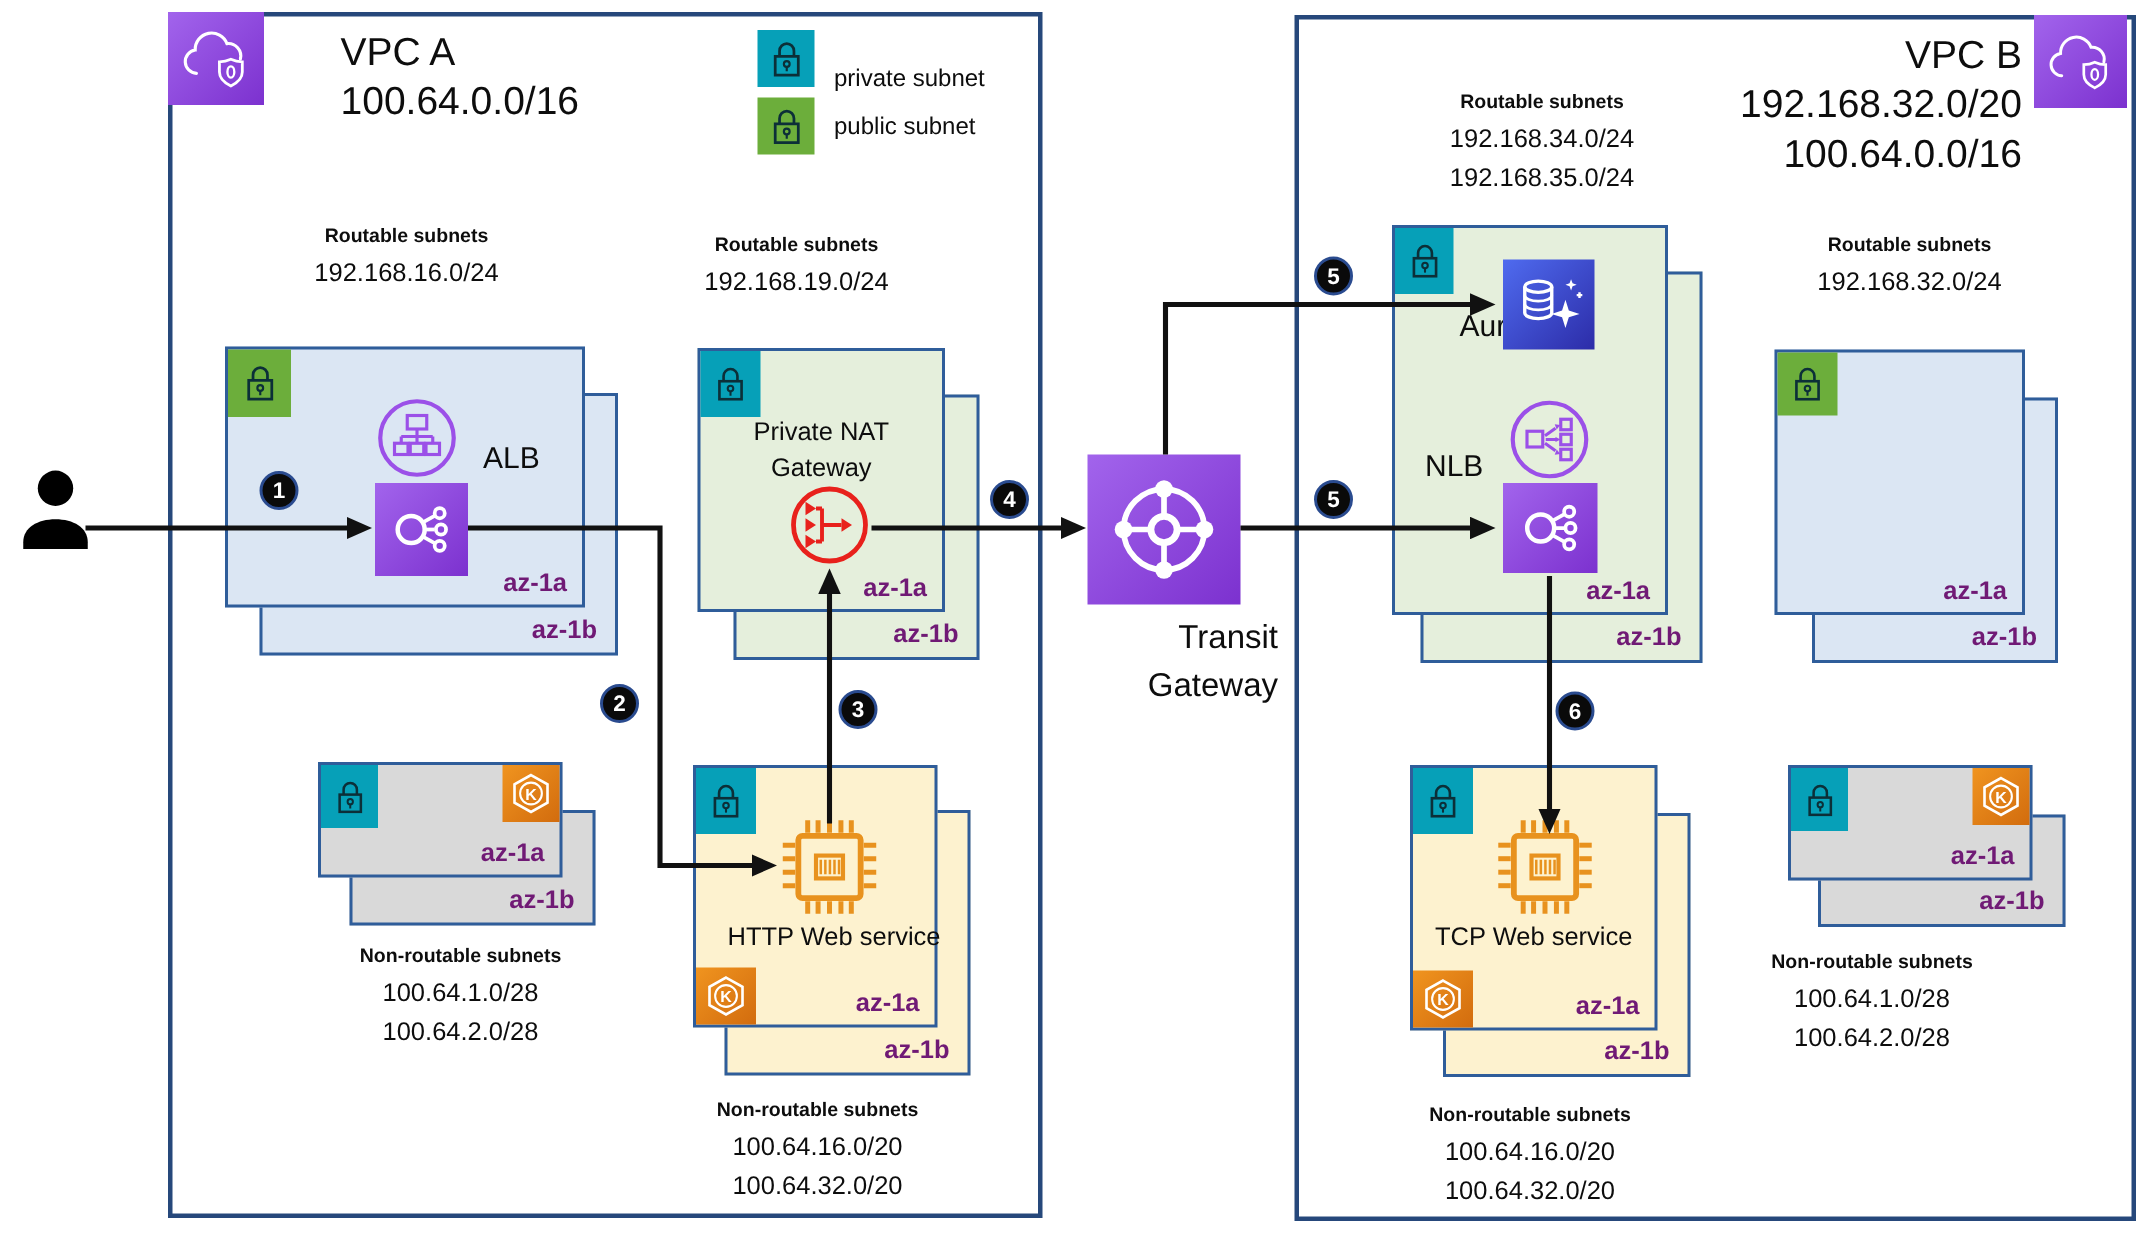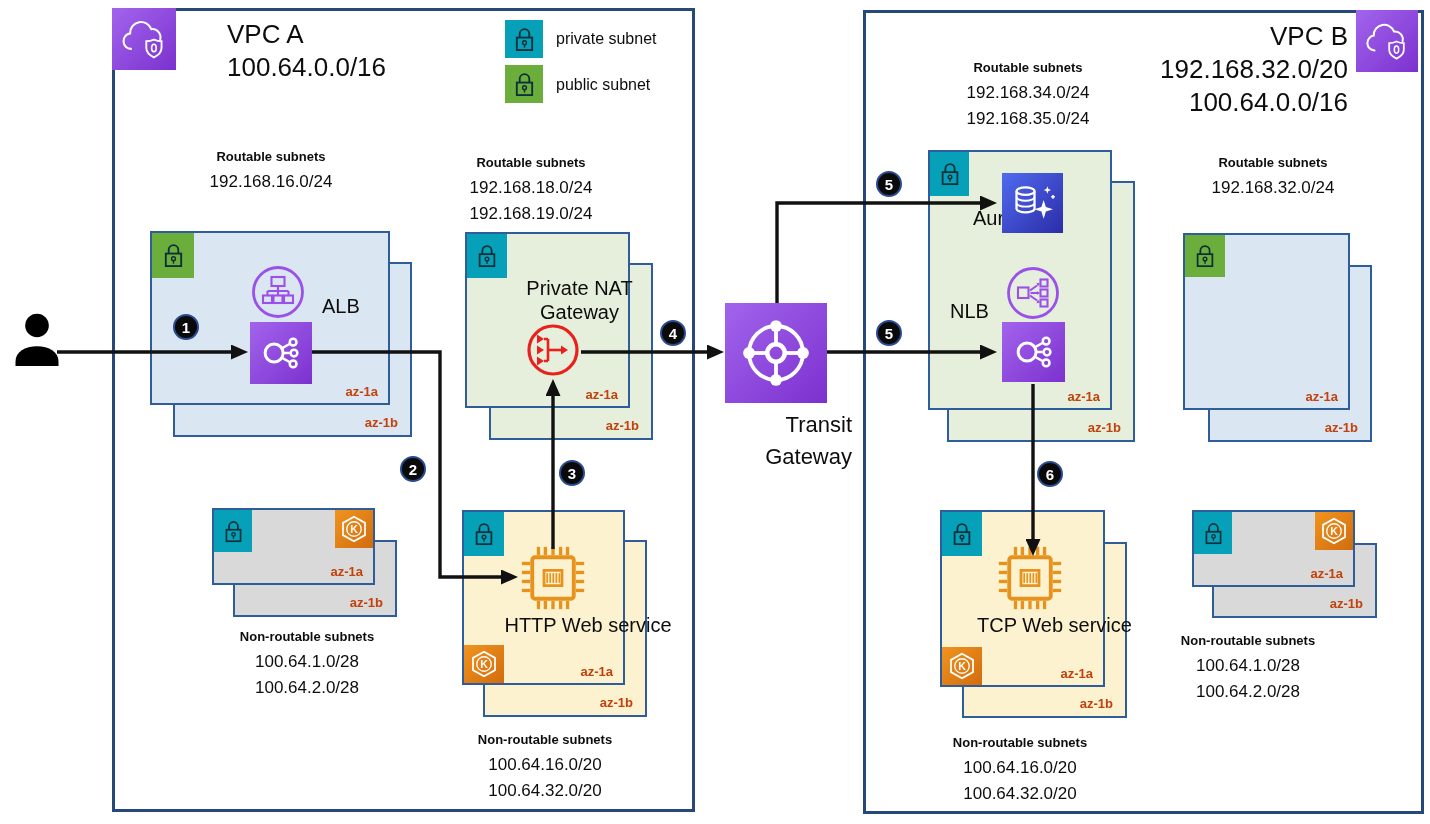--- a/index.html
+++ b/index.html
@@ -14,33 +14,33 @@
   .fill-yellow{background:#fdf2cf;}
   .fill-gray{background:#d9d9d9;}
   
   .badge{position:absolute;display:flex;align-items:center;justify-content:center;}
   .sq-teal{background:#06a0b8;}
   .sq-greenbadge{background:#6cae3b;}
   .sq-purple{background:linear-gradient(135deg,#a264ec 0%,#7c31cf 100%);}
   .sq-blue{background:linear-gradient(135deg,#4f6bef 0%,#2c2ca8 100%);}
   .sq-orange{background:linear-gradient(135deg,#f0941f 0%,#d26c0e 100%);}
   
-  .az{position:absolute;font-size:13px;font-weight:700;color:#c2410c;}
+  .az{position:absolute;font-size:17px;font-weight:700;color:#701a75;}
   .az-front{right:10px;bottom:4px;}
   .az-back{right:12px;bottom:5px;}
   
   .cap{position:absolute;text-align:center;}
   .cap .h{font-weight:700;font-size:13px;line-height:25px;}
   .cap .c{font-size:17px;line-height:26px;}
   
   .vpc-title{position:absolute;font-size:26px;line-height:33px;}
   .vpc-title.right{text-align:right;}
   
   .nodelabel{position:absolute;font-size:20px;}
-  .smalllabel{position:absolute;font-size:20px;line-height:24px;text-align:center;padding-left:32px;}
+  .smalllabel{position:absolute;font-size:17px;line-height:24px;text-align:center;}
   .tg-label{position:absolute;font-size:22px;line-height:32px;text-align:right;}
   
   .legend-label{position:absolute;font-size:16px;}
   
   .step{position:absolute;width:26px;height:26px;border-radius:50%;background:#0a0a0a;
         border:2px solid #2a4b8f;color:#fff;font-size:15px;font-weight:700;
         display:flex;align-items:center;justify-content:center;box-sizing:border-box;z-index:50;}
   .overlay{position:absolute;left:0;top:0;z-index:40;pointer-events:none;}
   .iconbox{position:absolute;display:flex;align-items:center;justify-content:center;z-index:30;}
 </style>
@@ -187,36 +187,35 @@
   <div class="vpc-title" style="left:187px;top:18px;width:280px;margin-left:40px;">
     <div>VPC A</div>
     <div>100.64.0.0/16</div>
   </div>
 
   <div class="badge sq-teal" style="left:505px;top:20px;width:38px;height:38px;">
     <svg width="25" height="29">
         <use href="#sym-lock"></use>
       </svg>
   </div>
-  <div class="legend-label" style="left:556px;top:30px;">private subnet</div>
+  <div class="legend-label" style="left:556px;top:44px;">private subnet</div>
   <div class="badge sq-greenbadge" style="left:505px;top:65px;width:38px;height:38px;">
     <svg width="25" height="29">
         <use href="#sym-lock"></use>
       </svg>
   </div>
   <div class="legend-label" style="left:556px;top:76px;">public subnet</div>
 
   <div class="cap" style="left:168px;top:144px;width:206px;">
     <div class="h">Routable subnets</div>
     <div class="c">192.168.16.0/24</div>
   </div>
 
   <div class="cap" style="left:428px;top:150px;width:206px;">
     <div class="h">Routable subnets</div>
-    <div class="c">192.168.18.0/24</div>
     <div class="c">192.168.19.0/24</div>
   </div>
 
   <div class="snet fill-blue" style="left:173px;top:262px;width:239px;height:175px;">
     <span class="az az-back">az-1b</span>
   </div>
   <div class="snet fill-blue" style="left:150px;top:231px;width:240px;height:174px;">
     <div class="badge sq-greenbadge" style="left:0;top:0;width:42px;height:45px;">
       <svg width="25" height="29">
           <use href="#sym-lock"></use>

